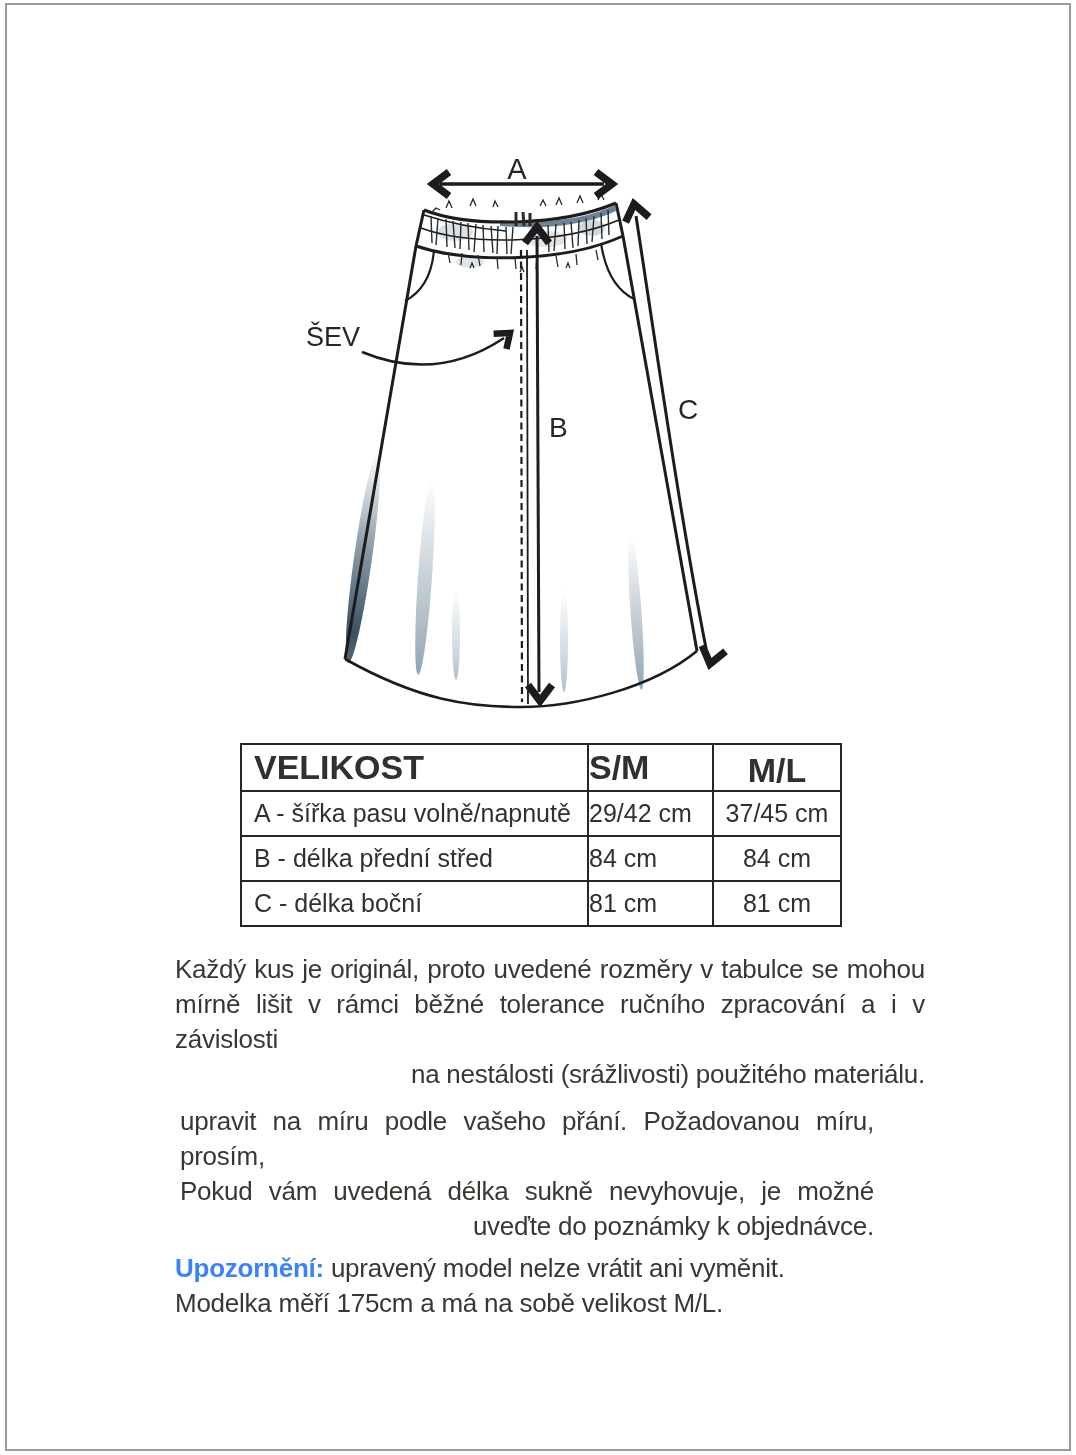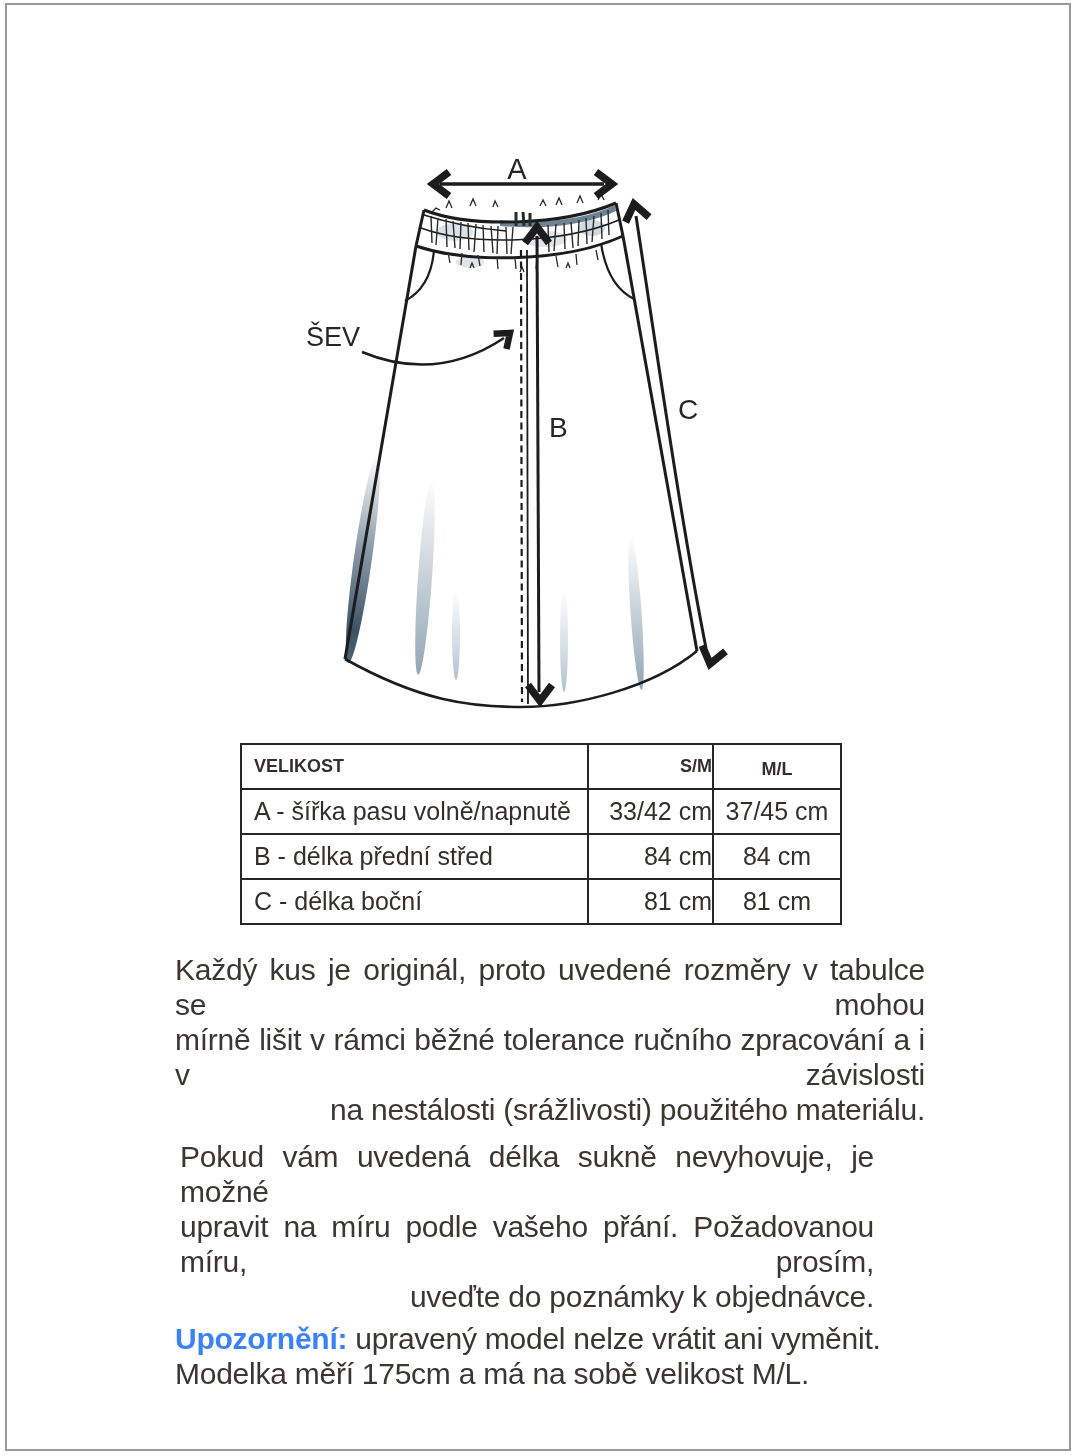--- a/index.html
+++ b/index.html
@@ -23,30 +23,30 @@
     position:absolute; left:240px; top:743px;
     border-collapse:collapse;
     font-size:25px; color:#332f2c;
   }
   .size-table td {
     border:2px solid #262626;
     vertical-align:middle;
     padding:0;
   }
   .size-table .c-label { width:333px; text-align:left; padding-left:12px; }
-  .size-table .c-sm    { width:123px; text-align:right; }
+  .size-table .c-sm    { width:123px; text-align:left; }
   .size-table .c-ml    { width:126px; text-align:center; }
   .size-table tr       { height:45px; }
-  .size-table .hdr     { font-weight:bold; font-size:18px; }
+  .size-table .hdr     { font-weight:bold; font-size:34px; }
   .size-table .hdr-ml  { padding-top:6px;border-radius:6px; }
 
   
   .textblock {
     position:absolute; left:175px; top:952px; width:750px;
-    font-size:30px; line-height:35px; letter-spacing:-0.25px;
+    font-size:26px; line-height:35px; letter-spacing:-0.25px;
     color:#3a3733;
   }
   .jline      { text-align:justify; text-align-last:justify; }
   .jline-last { text-align:right; }
   .para-custom { margin-left:5px; width:694px; margin-top:12px; }
   .para-notice { margin-top:7px; }
   .para-notice b { font-weight:bold; color:#3b82f6; }
   .para-model  { margin-top:0; }
 </style>
 </head>
@@ -171,21 +171,21 @@
 
   <table class="size-table">
     <tbody>
       <tr>
         <td class="c-label hdr">VELIKOST</td>
         <td class="c-sm hdr">S/M</td>
         <td class="c-ml hdr hdr-ml">M/L</td>
       </tr>
       <tr>
         <td class="c-label">A - šířka pasu volně/napnutě</td>
-        <td class="c-sm">33/42 cm</td>
+        <td class="c-sm">29/42 cm</td>
         <td class="c-ml">37/45 cm</td>
       </tr>
       <tr>
         <td class="c-label">B - délka přední střed</td>
         <td class="c-sm">84 cm</td>
         <td class="c-ml">84 cm</td>
       </tr>
       <tr>
         <td class="c-label">C - délka boční</td>
         <td class="c-sm">81 cm</td>
@@ -195,22 +195,22 @@
   </table>
 
   <div class="textblock">
     <div class="para-tolerance">
       <div class="jline">Každý kus je originál, proto uvedené rozměry v tabulce se mohou</div>
       <div class="jline">mírně lišit v rámci běžné tolerance ručního zpracování a i v závislosti</div>
       <div class="jline-last">na nestálosti (srážlivosti) použitého materiálu.</div>
     </div>
 
     <div class="para-custom">
+      <div class="jline">upravit na míru podle vašeho přání. Požadovanou míru, prosím,</div>
       <div class="jline">Pokud vám uvedená délka sukně nevyhovuje, je možné</div>
-      <div class="jline">upravit na míru podle vašeho přání. Požadovanou míru, prosím,</div>
       <div class="jline-last">uveďte do poznámky k objednávce.</div>
     </div>
 
     <div class="para-notice"><b>Upozornění:</b><span> upravený model nelze vrátit ani vyměnit.</span></div>
 
     <div class="para-model">Modelka měří 175cm a má na sobě velikost M/L.</div>
   </div>
 </div>
 
 </body></html>

